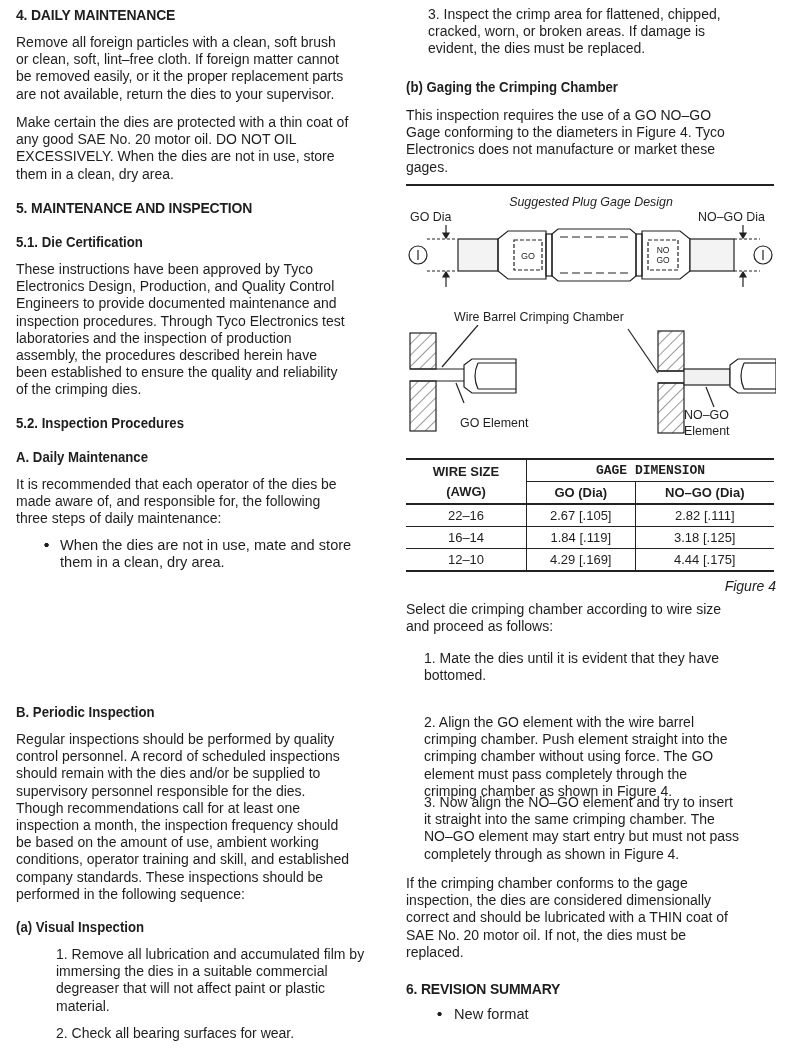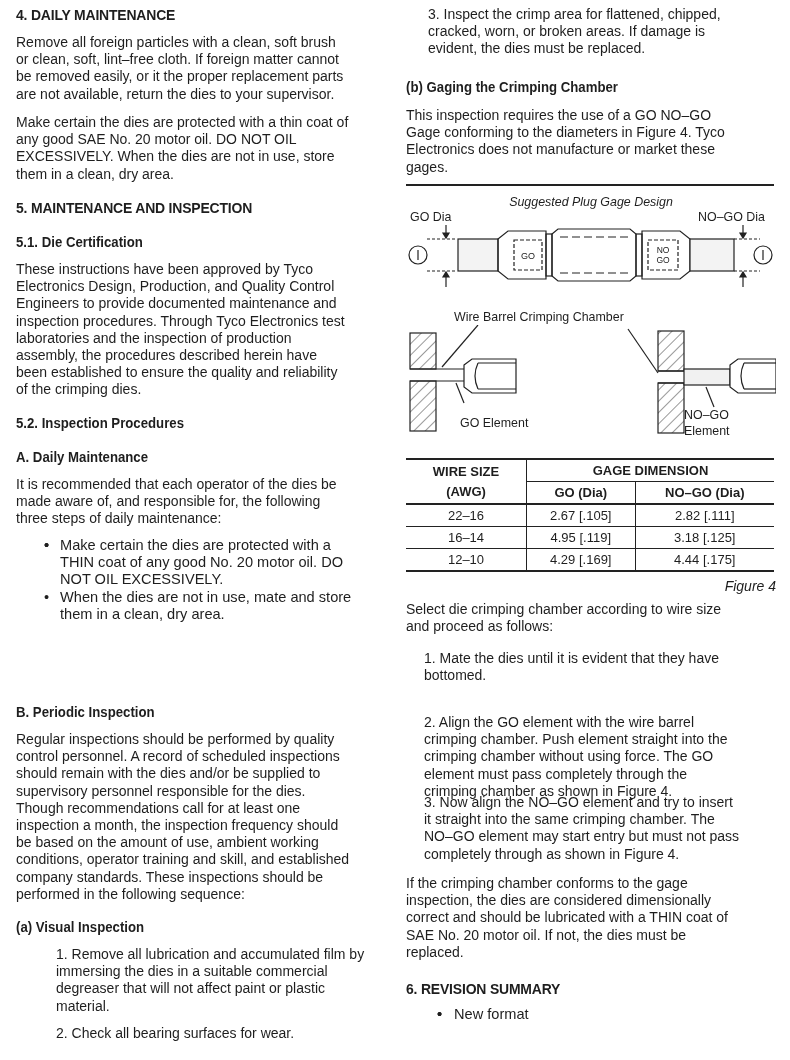--- a/index.html
+++ b/index.html
@@ -37,21 +37,21 @@
 
   table.gage {
     position: absolute; left: 0; width: 368px; border-collapse: collapse;
     font-size: 13px;
   }
   table.gage th, table.gage td { text-align: center; padding: 0; }
   table.gage th { font-weight: bold; height: 21px; }
   table.gage td { height: 21px; }
   table.gage .top { border-top: 2px solid #222; }
   table.gage .rb { border-right: 1.5px solid #222; }
-  table.gage .hb { border-bottom: 1.5px solid #222; }
+  table.gage .hb { border-bottom: 1.5px solid #222; font-family: Liberation Mono, monospace; }
   table.gage tr.row td { border-bottom: 1.5px solid #222; }
   table.gage tr.row:last-child td { border-bottom: 2px solid #222; }
   .caption { position: absolute; left: 0; width: 370px; text-align: right; font-style: italic; font-size: 14px; }
 </style>
 </head>
 <body>
 
 <div class="col col-left">
   <div class="h1" style="top:6px">4.  DAILY MAINTENANCE</div>
   <p class="p" style="top:34px">Remove all foreign particles with a clean, soft brush
@@ -75,23 +75,21 @@
 of the crimping dies.</p>
 
   <div class="h2" style="top:414px">5.2. Inspection Procedures</div>
   <div class="h2" style="top:448px">A. Daily Maintenance</div>
   <p class="p" style="top:476px">It is recommended that each operator of the dies be
 made aware of, and responsible for, the following
 three steps of daily maintenance:</p>
 
   <ul class="bullets" style="top:537px">
     <li><span class="dot">•</span></li>
-    <li><span class="dot">•</span><span>Make certain the dies are protected with a
-THIN coat of any good No. 20 motor oil. DO
-NOT OIL EXCESSIVELY.</span></li>
+    <li><span class="dot">•</span></li>
     <li><span class="dot">•</span><span>When the dies are not in use, mate and store
 them in a clean, dry area.</span></li>
   </ul>
 
   <div class="h2" style="top:703px">B. Periodic Inspection</div>
   <p class="p" style="top:731px">Regular inspections should be performed by quality
 control personnel. A record of scheduled inspections
 should remain with the dies and/or be supplied to
 supervisory personnel responsible for the dies.
 Though recommendations call for at least one
@@ -225,21 +223,21 @@
     <tr>
           <td colspan="3" style="height:0; border-bottom:2px solid #222;"></td>
         </tr>
     <tr class="row">
       <td class="rb">22–16</td>
       <td class="rb">2.67 [.105]</td>
       <td>2.82 [.111]</td>
     </tr>
     <tr class="row">
       <td class="rb">16–14</td>
-      <td class="rb">4.95 [.119]</td>
+      <td class="rb">1.84 [.119]</td>
       <td>3.18 [.125]</td>
     </tr>
     <tr class="row">
       <td class="rb">12–10</td>
       <td class="rb">4.29 [.169]</td>
       <td>4.44 [.175]</td>
     </tr>
   </tbody>
     </table>
   <div class="caption" style="top:578px">Figure 4</div>

